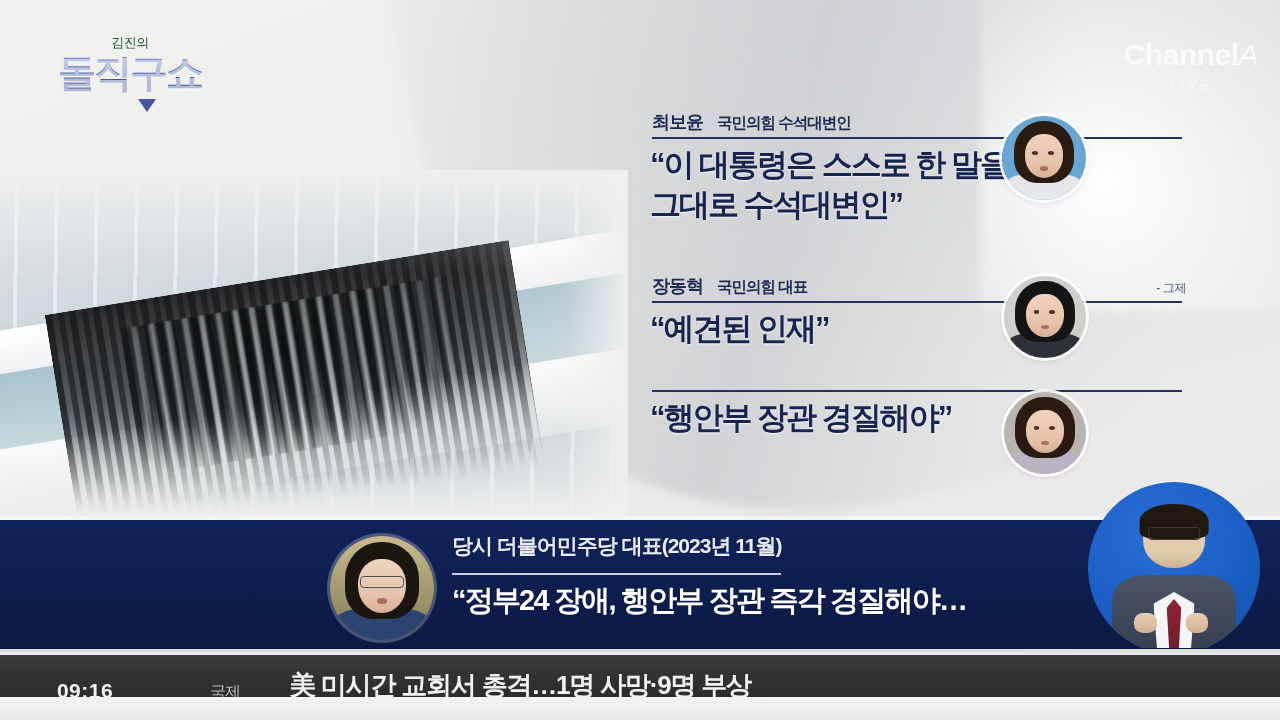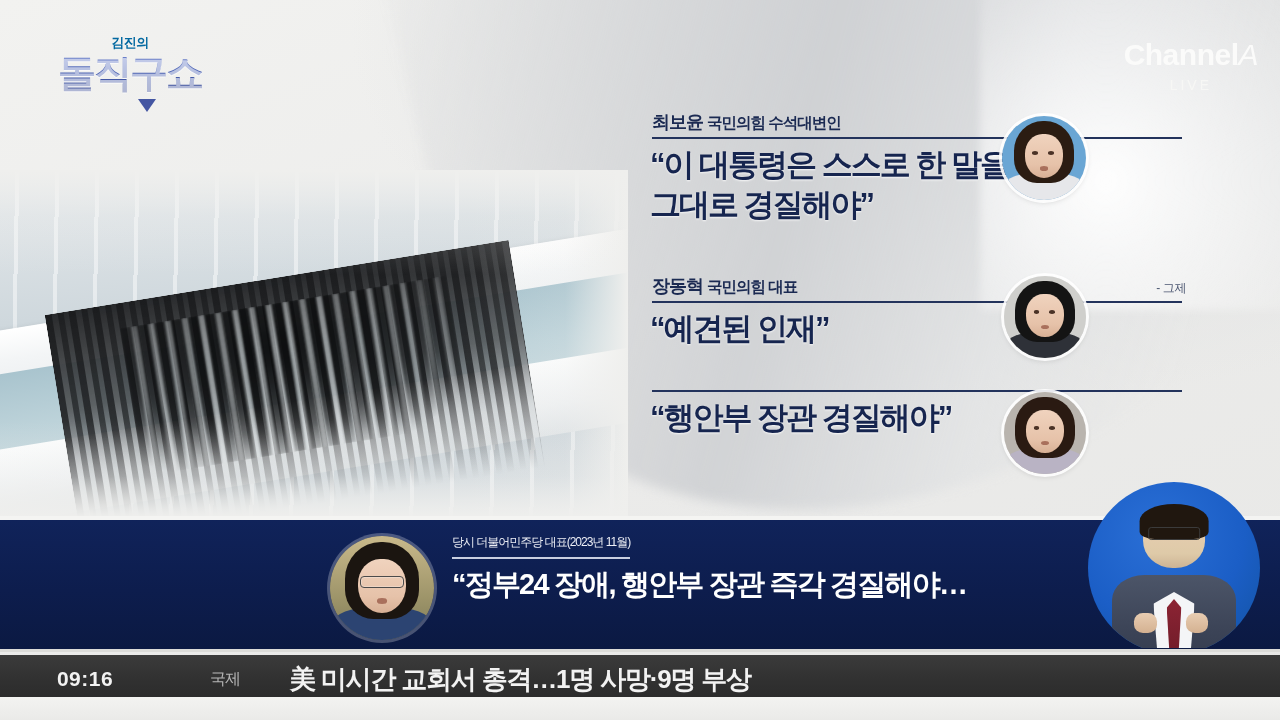--- a/index.html
+++ b/index.html
@@ -98,21 +98,21 @@
       linear-gradient(0deg, rgba(239,239,237,1) 0%, rgba(239,239,237,.2) 12%, rgba(239,239,237,0) 28%),
       linear-gradient(270deg, rgba(239,239,237,1) 0%, rgba(239,239,237,.15) 10%, rgba(239,239,237,0) 26%);
   }
 
   
   .logo {
     position:absolute; left:50px; top:32px; width:160px; height:78px;
   }
   .logo-sub {
     position:absolute; left:50%; top:2px; transform:translateX(-50%);
-    font-size:13px; font-weight:700; color:#0369a1;
+    font-size:13px; font-weight:400; color:#14532d;
     letter-spacing:-.5px; white-space:nowrap;
   }
   .logo-main {
     position:absolute; left:50%; top:16px; transform:translateX(-50%);
     font-size:38px; font-weight:700; letter-spacing:-2px; white-space:nowrap;
     background:linear-gradient(180deg,#7f93d8 0%,#4c63b4 45%,#2f3f86 100%);
     -webkit-background-clip:text; background-clip:text; color:transparent;
     text-shadow:0 1px 0 rgba(255,255,255,.6);
   }
   .logo-tail {
@@ -141,21 +141,21 @@
 
   
   .quotes { position:absolute; left:628px; top:110px; width:640px; }
   .quote { position:relative; margin-bottom:4px; }
   .q-head {
     display:flex; align-items:baseline; justify-content:space-between;
     padding:0 82px 3px 24px;
   }
   .q-who { white-space:nowrap; letter-spacing:-1px; color:#1b2a52; }
   .q-who .nm { font-size:18px; font-weight:700; }
-  .q-who .tt { font-size:15.5px; font-weight:600; margin-left:4px; }
+  .q-who .tt { font-size:15.5px; font-weight:600; margin-left:14px; }
   .q-src { font-size:12px; color:#4a5570; letter-spacing:-.4px; white-space:nowrap; }
   .q-rule {
     height:2px; margin:0 86px 0 24px;
     background:#23335c;
   }
   .q-text {
     padding:6px 96px 0 22px;
     font-size:31px; font-weight:700; letter-spacing:-2px; line-height:1.28;
     color:#16254f;
     text-shadow:0 1px 2px rgba(255,255,255,.8);
@@ -214,22 +214,22 @@
     border-top:4px solid #f4f4f2;
     border-bottom:3px solid #dcdcd9;
   }
   .banner-portrait {
     position:absolute; left:330px; top:16px; width:104px; height:104px;
     border-radius:50%; overflow:hidden;
     box-shadow:0 0 0 3px rgba(255,255,255,.25);
   }
   .banner-text { position:absolute; left:452px; top:12px; width:620px; }
   .b-who {
-    display:inline-block; font-size:12px; font-weight:400; color:#eceef5;
-    letter-spacing:-1px; padding-bottom:6px; border-bottom:2px solid #c9cfe0;
+    display:inline-block; font-size:21px; font-weight:700; color:#eceef5;
+    letter-spacing:-1px; padding-bottom:13px; border-bottom:2px solid #c9cfe0;
   }
   .b-quote {
     margin-top:7px; font-size:29px; font-weight:700; color:#ffffff;
     letter-spacing:-1.8px; line-height:1.3; white-space:nowrap;
   }
   .b-quote .l2 { display:block; }
 
   
   .anchor {
     position:absolute; right:10px; bottom:72px; width:190px; height:192px;
@@ -271,21 +271,21 @@
     clip-path:polygon(50% 0, 100% 14%, 78% 100%, 22% 100%, 0 14%);
   }
   .a-hand { position:absolute; width:13%; height:12%; border-radius:40%;
     background:linear-gradient(180deg,#e8cdb2,#d4b191); bottom:12%; }
   .a-hand.l { left:27%; } .a-hand.r { left:57%; }
 
   
   .ticker {
     position:absolute; left:0; top:655px; width:1280px; height:48px;
     background:linear-gradient(180deg,#3b3b3b 0%,#313131 50%,#2a2a2a 100%);
-    display:flex; align-items:center; color:#f2f2f2;
+    display:flex; align-items:flex-end; color:#f2f2f2;
   }
   .tk-time {
     width:170px; text-align:center; font-size:21px; font-weight:700;
     letter-spacing:.5px;
   }
   .tk-cat { width:110px; text-align:center; font-size:16px; color:#b6b6b6; letter-spacing:-1px; }
   .tk-head {
     flex:1; font-size:26px; font-weight:700; letter-spacing:-1.2px;
     padding-left:10px; white-space:nowrap;
   }
@@ -338,21 +338,21 @@
     <div class="quote q1">
       <div class="q-head">
         <div class="q-who">
           <span class="nm">최보윤</span><span class="tt">국민의힘 수석대변인</span>
         </div>
         <div class="q-src"></div>
       </div>
       <div class="q-rule"></div>
       <div class="q-text">
         <span>“이 대통령은 스스로 한 말을</span>
-        <span class="l2">그대로 경질해야”</span>
+        <span class="l2">그대로 수석대변인”</span>
       </div>
       <div class="q-portrait">
         <div class="face">
           <div class="bgc" style="background:#6aa6d4"></div>
           <div class="body" style="background:#e6e7ea"></div>
           <div class="hair" style="background:#2b1c12"></div>
           <div class="skin"></div>
           <div class="eyeL"></div>
           <div class="eyeR"></div>
           <div class="mouth"></div>

